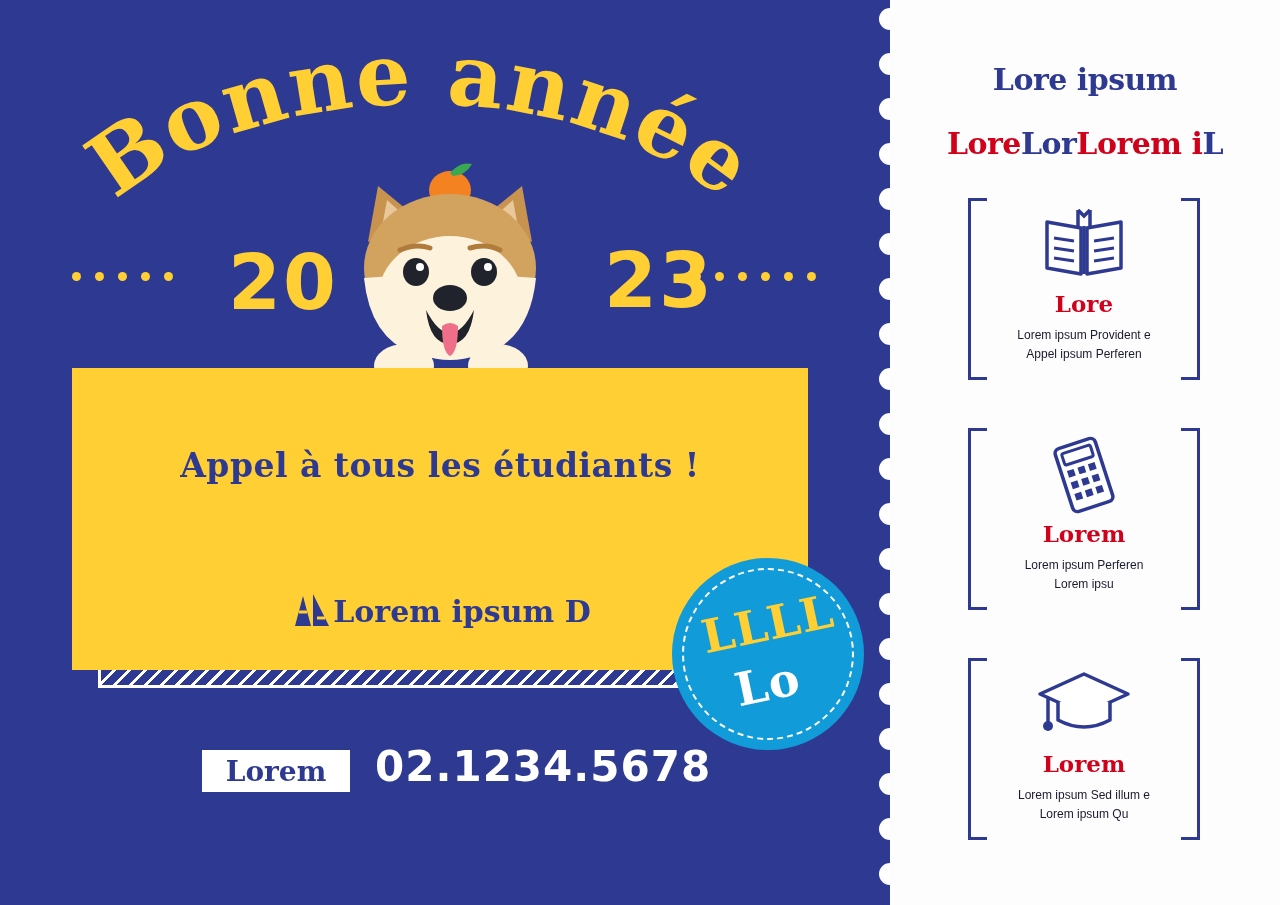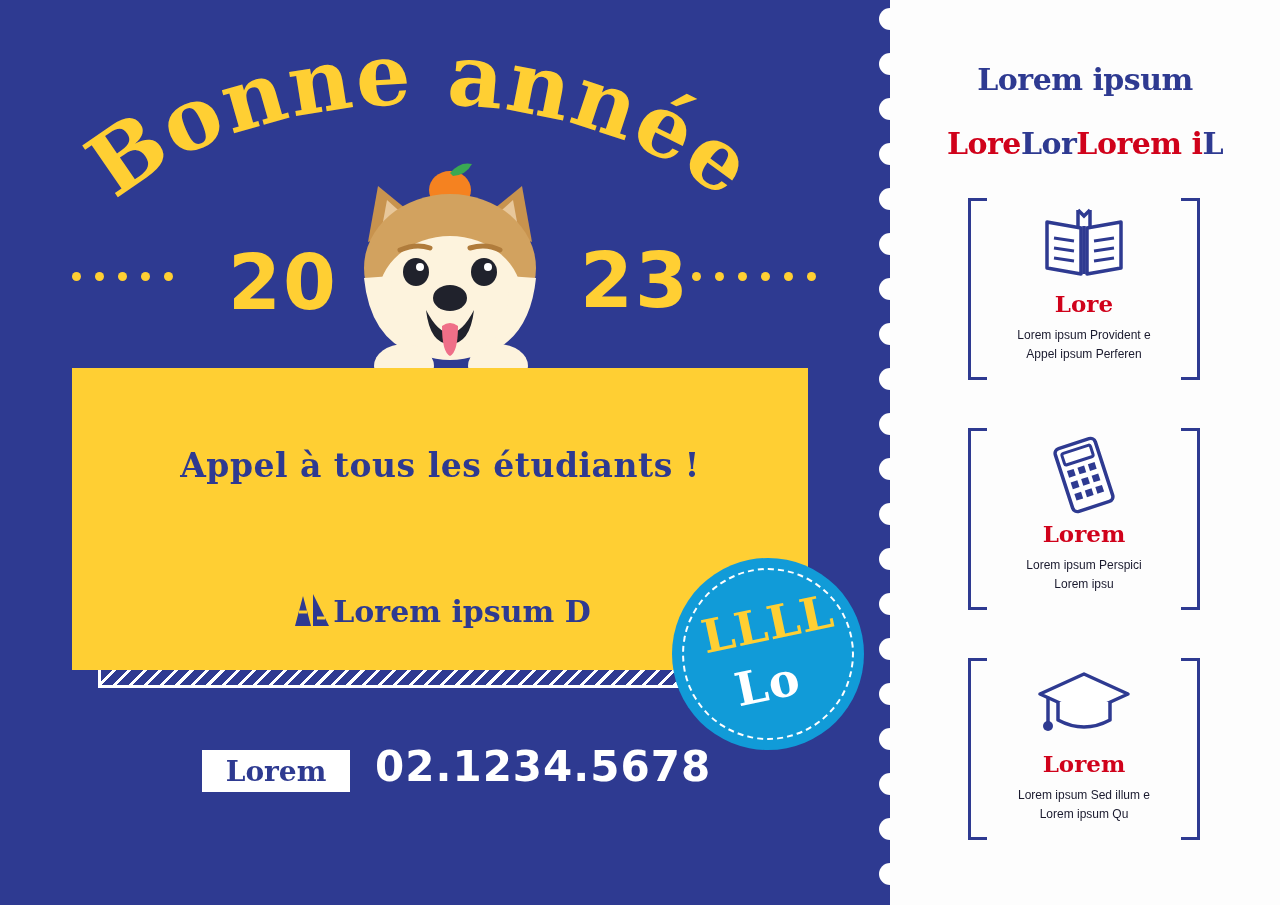--- a/index.html
+++ b/index.html
@@ -60,21 +60,21 @@
   
   .year {
     position: absolute;
     font-family: "DejaVu Sans", sans-serif;
     font-weight: bold;
     font-size: 76px;
     color: #ffcf33;
     letter-spacing: 2px;
   }
   .year-left { left: 228px; top: 238px; }
-  .year-right { left: 580px; top: 236px; text-align: center; }
+  .year-right { left: 604px; top: 236px; text-align: center; }
 
   .dots {
     position: absolute;
     top: 272px;
     display: flex;
     gap: 14px;
     align-items: center;
   }
   .dots span {
     width: 9px; height: 9px;
@@ -410,21 +410,21 @@
     </div>
 
     <div class="tag-box">
       <span class="tag-text">Lorem</span>
     </div>
     <div class="phone">02.1234.5678</div>
   </div>
 
   <div class="right-panel">
 
-    <div class="right-title">Lorem ipsum</div>
+    <div class="right-title">Lore ipsum</div>
 
     <div class="right-subtitle">
       <span class="rs-a">Lore</span><span class="rs-b">Lor</span><span class="rs-a">Lorem i</span><span class="rs-b">L</span>
     </div>
 
     <div class="feature f1">
       <div class="bracket-l"></div>
       <div class="bracket-r"></div>
       <div class="f-icon">
         <svg width="86" height="74" viewBox="0 0 86 74">
@@ -459,21 +459,21 @@
             <rect x="39" y="42" width="7" height="7" fill="#2e3a91"></rect>
             <rect x="50" y="42" width="7" height="7" fill="#2e3a91"></rect>
             <rect x="28" y="54" width="7" height="7" fill="#2e3a91"></rect>
             <rect x="39" y="54" width="7" height="7" fill="#2e3a91"></rect>
             <rect x="50" y="54" width="7" height="7" fill="#2e3a91"></rect>
           </g>
         </svg>
       </div>
       <div class="f-title">Lorem</div>
       <div class="f-body">
-        <div>Lorem ipsum Perspici</div>
+        <div>Lorem ipsum Perferen</div>
         <div>Lorem ipsu</div>
       </div>
     </div>
 
     <div class="feature f3">
       <div class="bracket-l"></div>
       <div class="bracket-r"></div>
       <div class="f-icon">
         <svg width="96" height="72" viewBox="0 0 96 72">
           <path d="M48 8 L92 28 L48 48 L4 28 Z" fill="#ffffff" stroke="#2e3a91" stroke-width="3.5" stroke-linejoin="round"></path>

